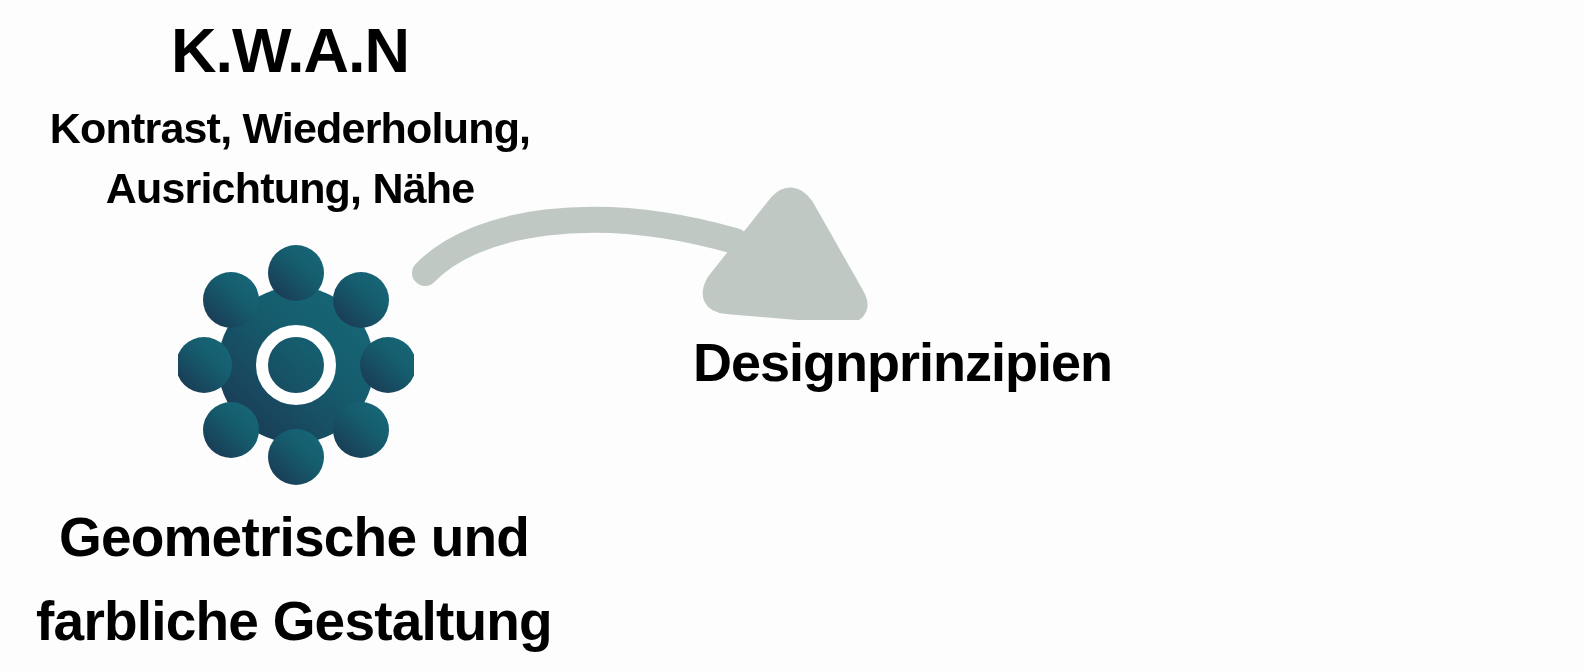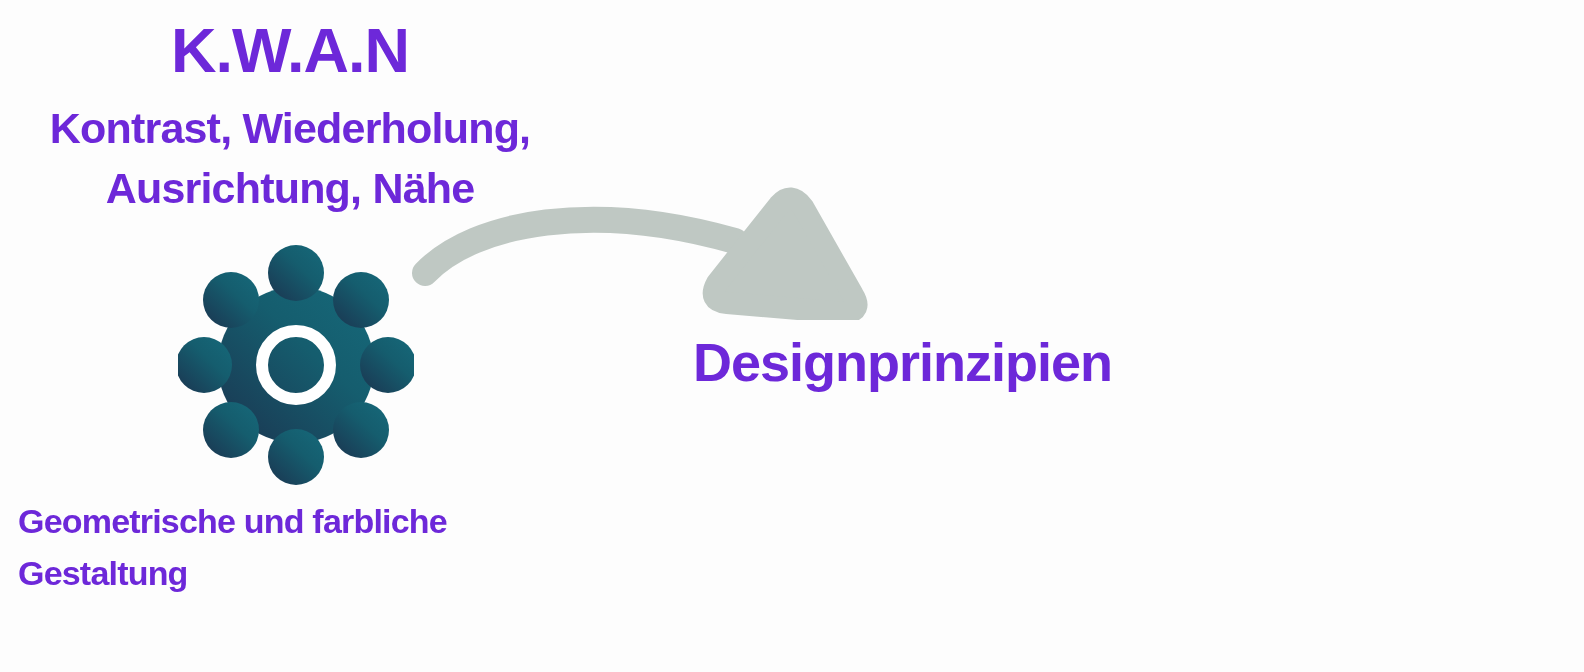--- a/index.html
+++ b/index.html
@@ -15,21 +15,21 @@
     position: relative;
     width: 1584px;
     height: 672px;
     background: #fdfdfd;
     overflow: hidden;
   }
 
   
   .txt {
     position: absolute;
-    color: #6d28d9;
+    color: #000000;
     font-weight: 700;
     letter-spacing: -0.5px;
     white-space: pre;
   }
 
   #kwan-title {
     left: 0;
     top: 17px;
     width: 580px;
     text-align: center;
@@ -52,25 +52,25 @@
   #target-label {
     left: 666px;
     top: 333px;
     font-size: 54px;
     line-height: 1.1;
     letter-spacing: -1px;
     margin-left: 27px;
   }
 
   #gear-caption {
-    left: 18px;
+    left: 0;
     top: 496px;
     width: 588px;
-    text-align: left;
-    font-size: 34px;
+    text-align: center;
+    font-size: 55px;
     line-height: 1.52;
     letter-spacing: -0.8px;
     white-space: normal;
   }
 
   
   #gear-icon {
     position: absolute;
     left: 178px;
     top: 238px;

